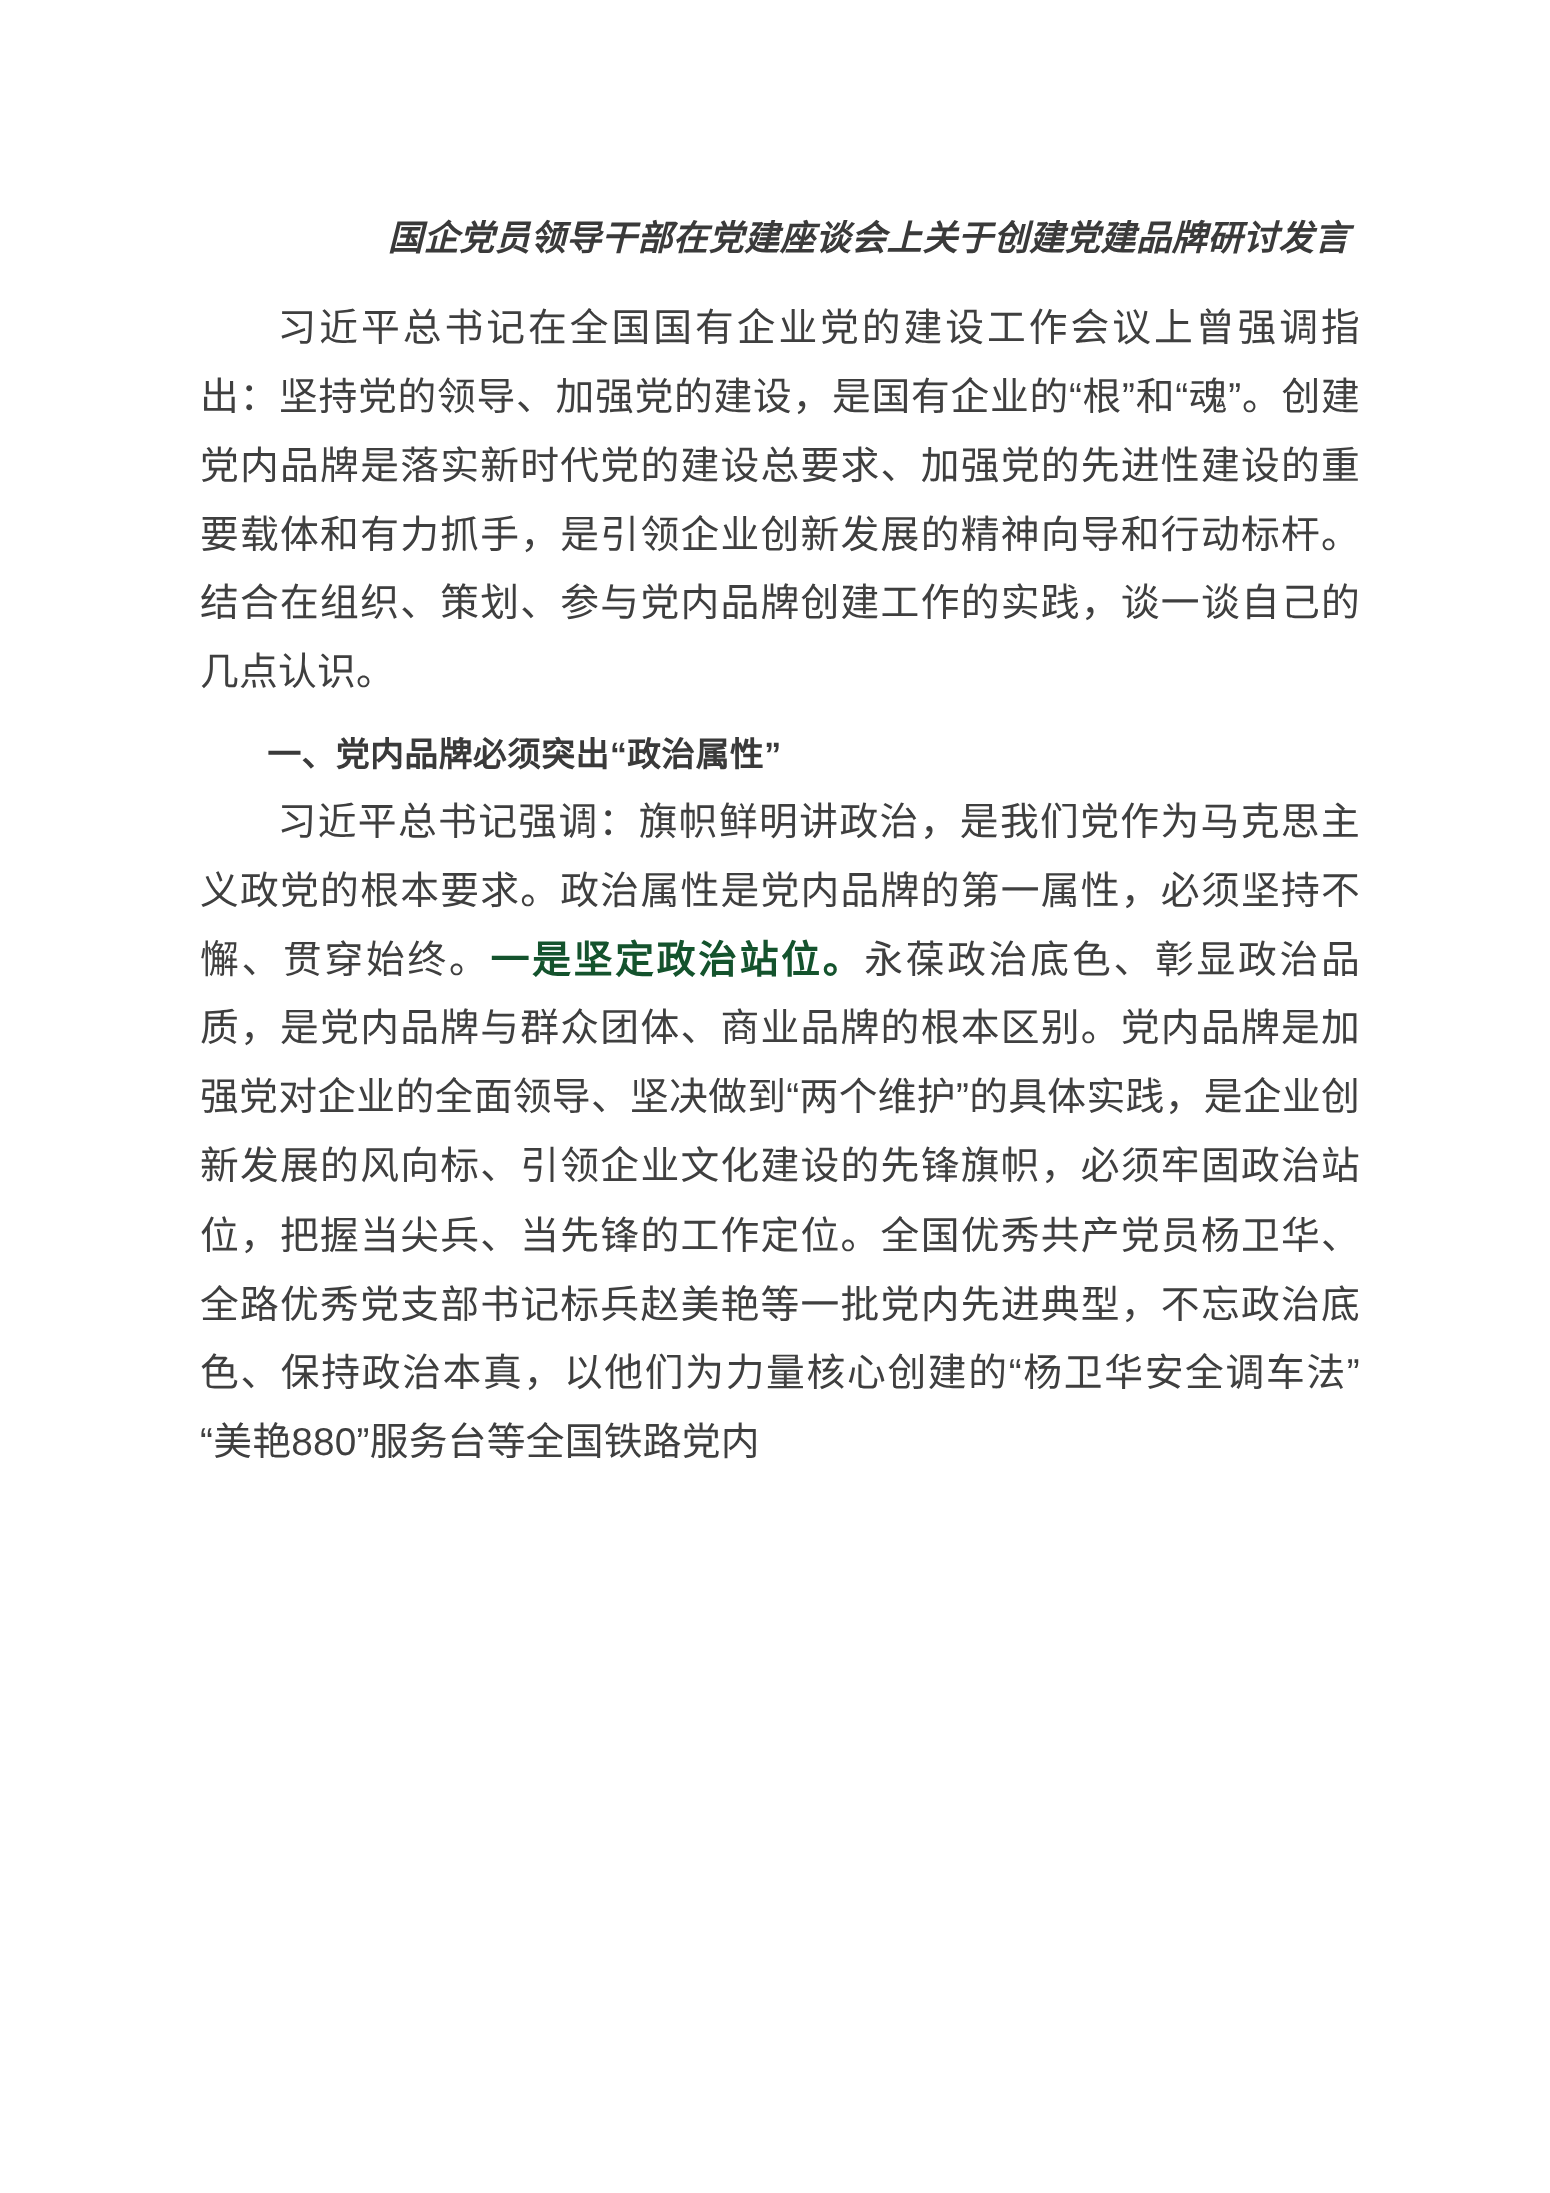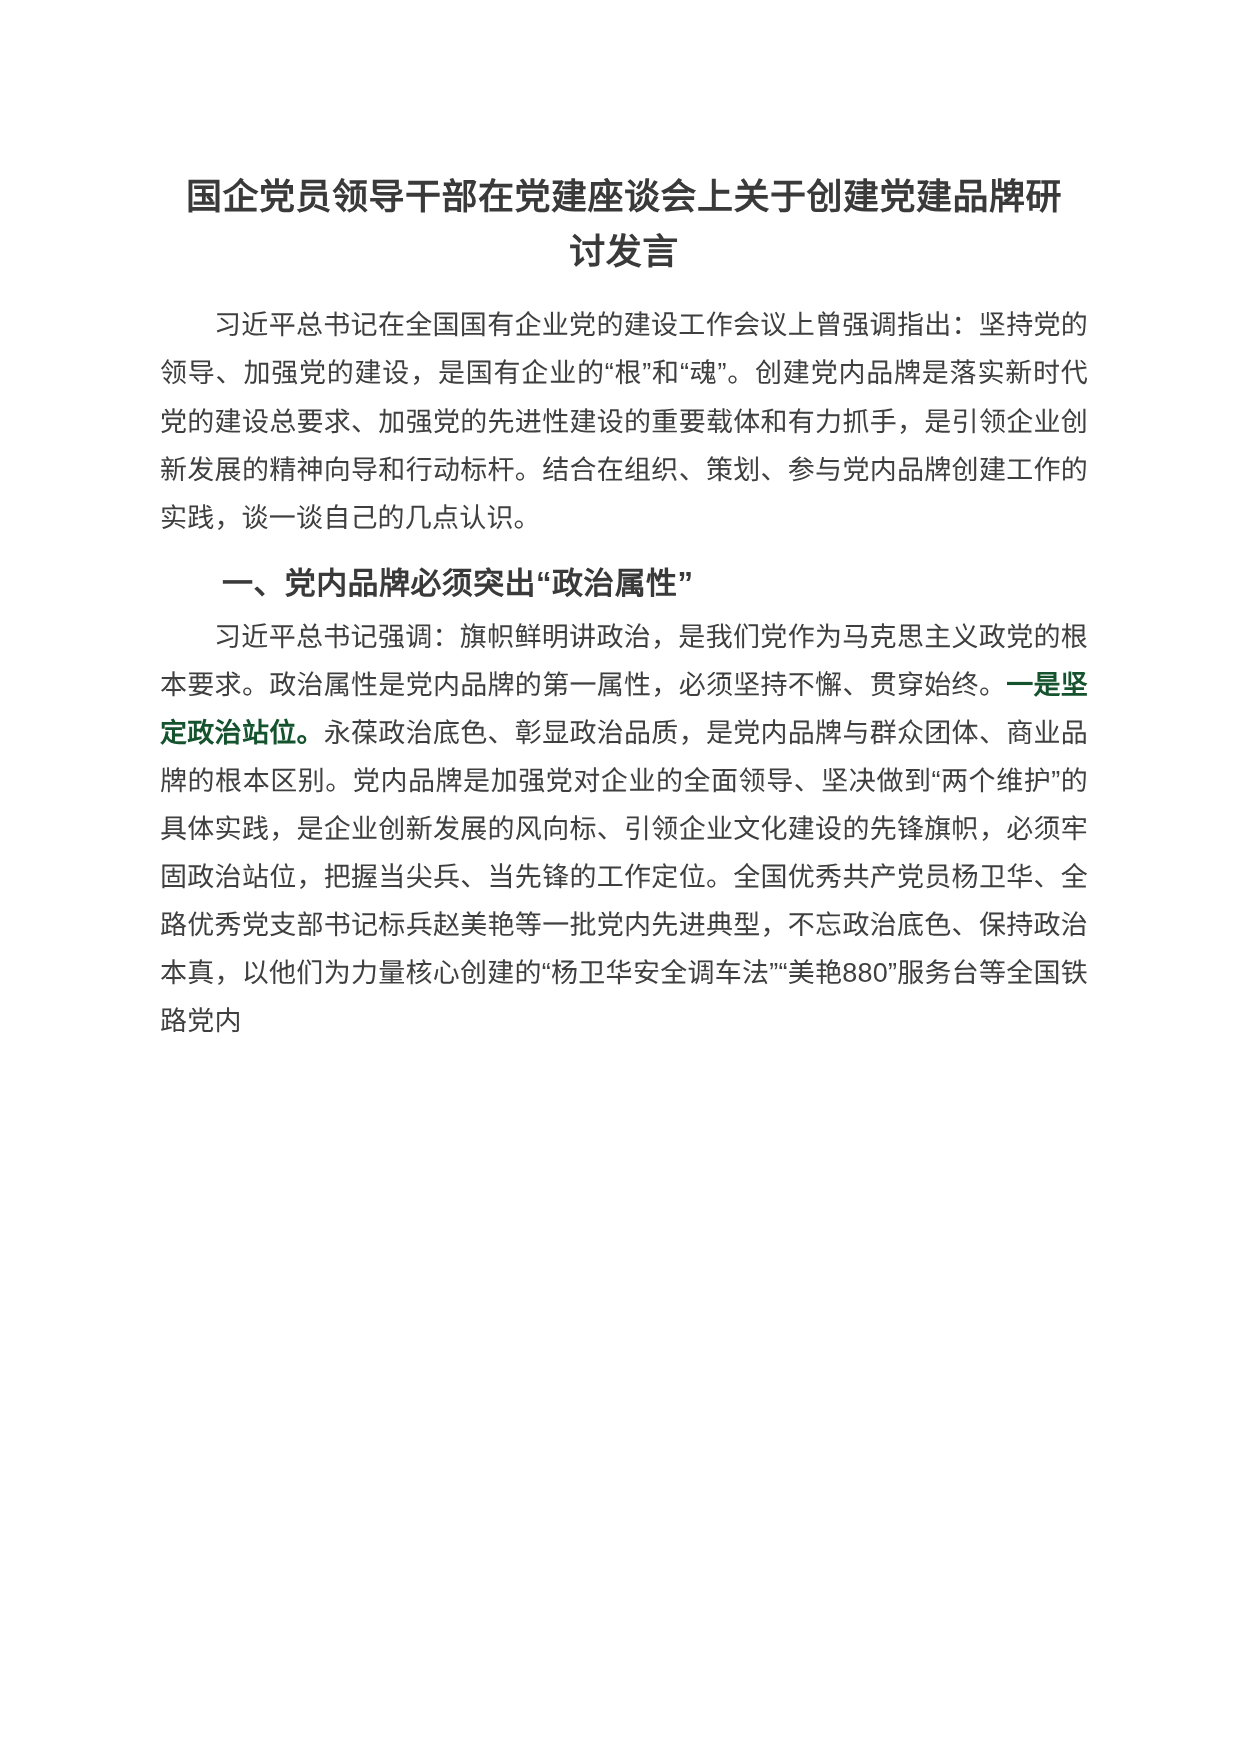--- a/index.html
+++ b/index.html
@@ -17,41 +17,42 @@
   }
   .page {
     box-sizing: border-box;
     width: 1240px;
     height: 1754px;
     padding: 170px 152px 60px 160px;
     background: #ffffff;
     position: relative;
   }
   .doc-title {
-    font-size: 36px;
+    font-size: 28px;
     font-weight: bold;
     line-height: 1.52;
-    text-align: center;
+    text-align: right;
     letter-spacing: 0.5px;
     color: #3a3a3a;
     margin: 0 0 22px 0;
     padding: 0 8px;
+    font-style: italic;
   }
   .para {
-    font-size: 27px;
+    font-size: 31px;
     line-height: 1.78;
     text-align: justify;
     text-justify: inter-ideograph;
     color: #3f3f3f;
     margin: 0 0 2px 0;
     text-indent: 2em;
     letter-spacing: 0.2px;
   }
   .section-heading {
-    font-size: 31px;
+    font-size: 27px;
     font-weight: bold;
     line-height: 1.78;
     color: #3a3a3a;
     margin: 14px 0 2px 0;
     text-indent: 2em;
     letter-spacing: 0.4px;
   }
   .para b,
   .emph {
     font-weight: bold;

